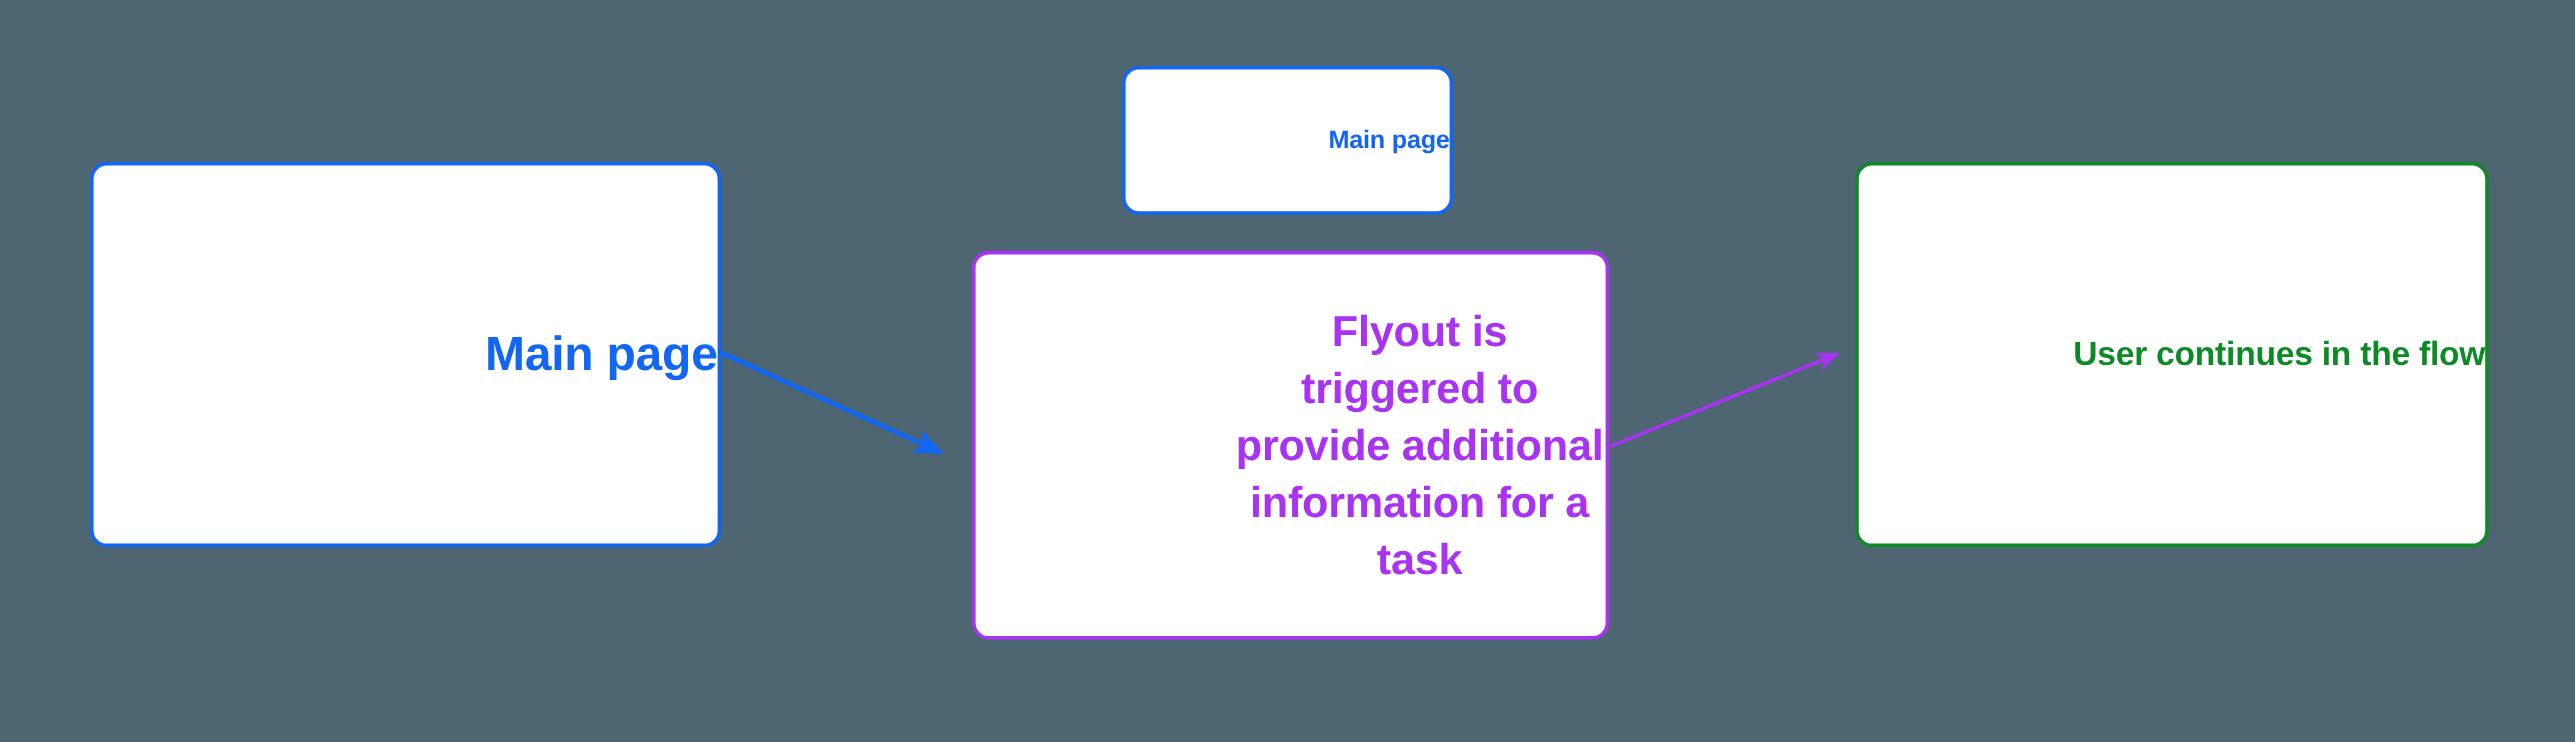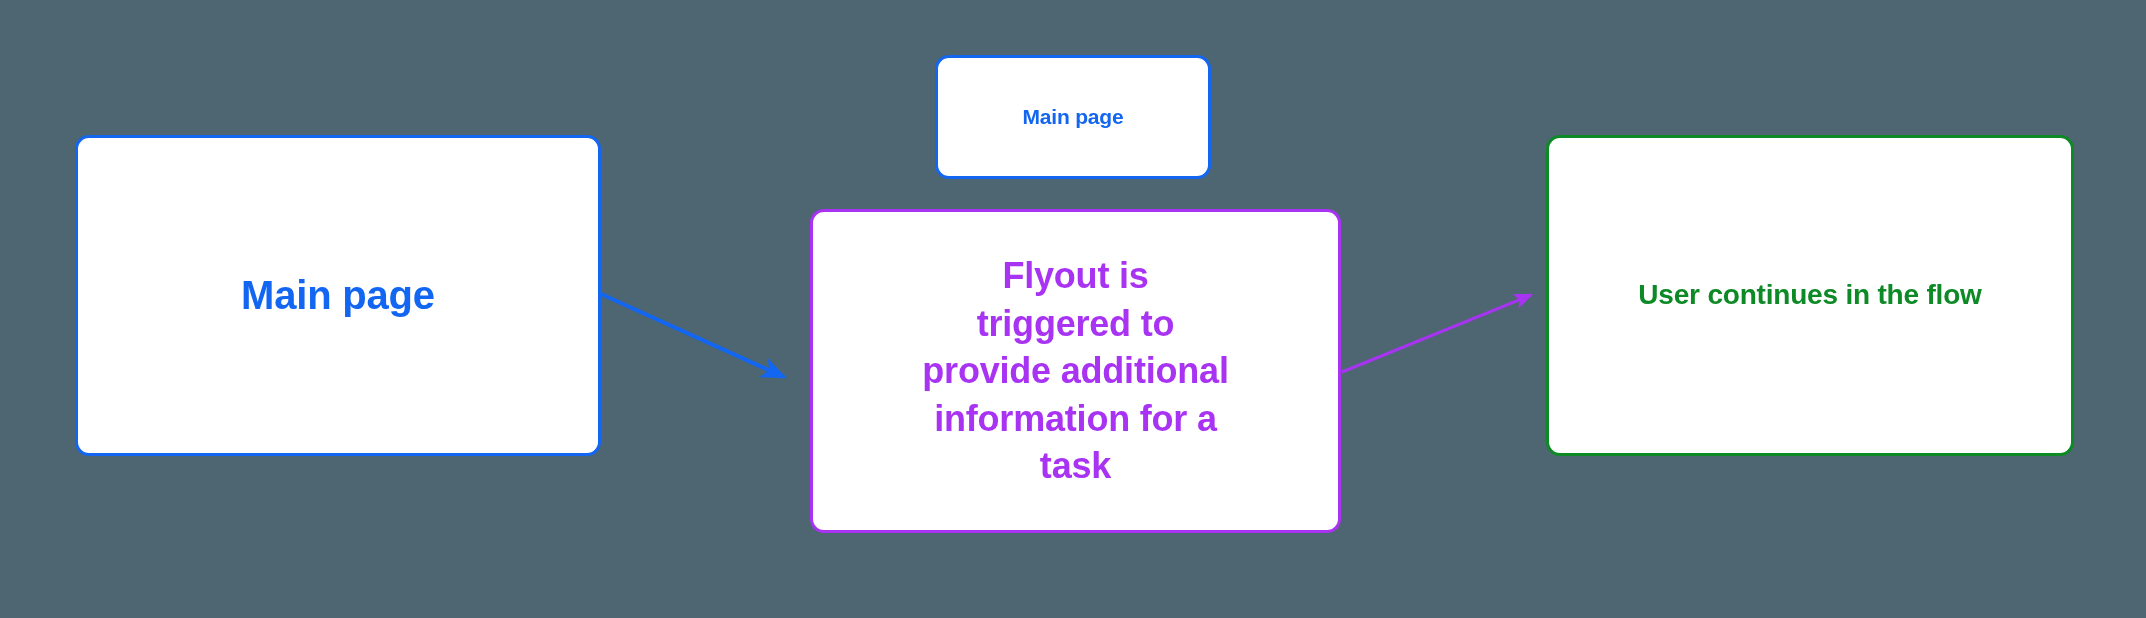--- a/index.html
+++ b/index.html
@@ -19,21 +19,21 @@
   }
   .node {
     position: absolute;
     background: #ffffff;
     border-style: solid;
     border-width: 3px;
     border-radius: 14px;
     box-sizing: border-box;
     display: flex;
     align-items: center;
-    justify-content: center;
+    justify-content: flex-end;
     text-align: center;
   }
   .node-label {
     font-weight: bold;
     line-height: 1.32;
     letter-spacing: -0.2px;
     white-space: pre-line;
   }
 
   

